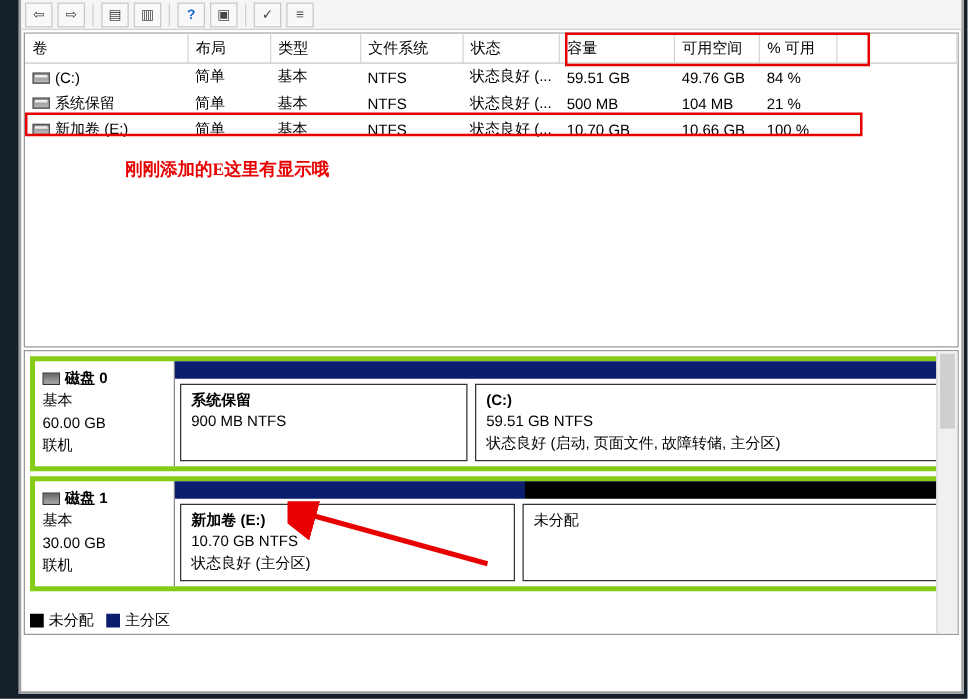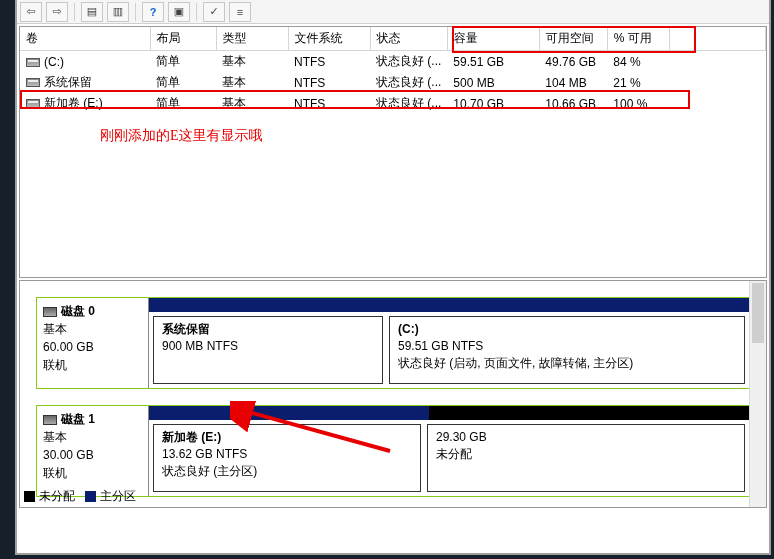--- a/index.html
+++ b/index.html
@@ -92,22 +92,22 @@
   .content-bottom {
     border: 1px solid #999;
     margin: 2px;
     background: #fff;
     height: 228px;
     overflow: hidden;
     position: relative;
   }
   .disk-row {
     display: flex;
-    border: 1px solid #84cc16;
-    margin: 16px;
+    border: 4px solid #84cc16;
+    margin: 4px;
     min-height: 92px;
   }
   .disk-info {
     width: 112px;
     border-right: 1px solid #888;
     padding: 4px 6px;
     line-height: 1.5;
   }
   .disk-info .title { font-weight: bold; }
   .disk-icon {
@@ -226,21 +226,21 @@
           <td>10.70 GB</td>
           <td>10.66 GB</td>
           <td>100 %</td>
           <td></td>
         </tr>
       </tbody>
     </table>
 
     <div class="red-box" style="left:432px; top:-1px; width:244px; height:27px;"></div>
     <div class="red-box" style="left:0px; top:63px; width:670px; height:19px;"></div>
-    <div class="annotation" style="left:80px; top:100px;">刚刚添加的E这里有显示哦</div>
+    <div class="annotation" style="left:80px; top:100px;font-weight:bold;">刚刚添加的E这里有显示哦</div>
   </div>
 
   <div class="content-bottom">
 
     <div class="disk-row">
       <div class="disk-info">
         <div class="title"><span class="disk-icon"></span><span>磁盘 0</span></div>
         <div>基本</div>
         <div>60.00 GB</div>
         <div>联机</div>
@@ -269,26 +269,25 @@
         <div>联机</div>
       </div>
       <div class="disk-parts">
         <div style="display:flex;height:14px">
           <div style="flex:0 0 280px;background:#0b1e6e"></div>
           <div style="flex:1;background:#000"></div>
         </div>
         <div class="parts-wrap">
           <div class="part" style="flex:0 0 268px">
             <div style="font-weight:bold">新加卷  (E:)</div>
-            <div>13.62 GB NTFS</div>
+            <div>10.70 GB NTFS</div>
             <div>状态良好 (主分区)</div>
           </div>
           <div class="part">
             <div style="font-weight:bold"></div>
-            <div>29.30 GB</div>
             <div>未分配</div>
           </div>
         </div>
       </div>
     </div>
 
     <svg class="arrow-svg" style="left:210px; top:120px;" width="170" height="60">
       <defs>
         <marker id="ah" markerWidth="12" markerHeight="12" refX="2" refY="5" orient="auto">
           <polygon points="0,0 12,5 0,10" fill="#e80000"></polygon>

